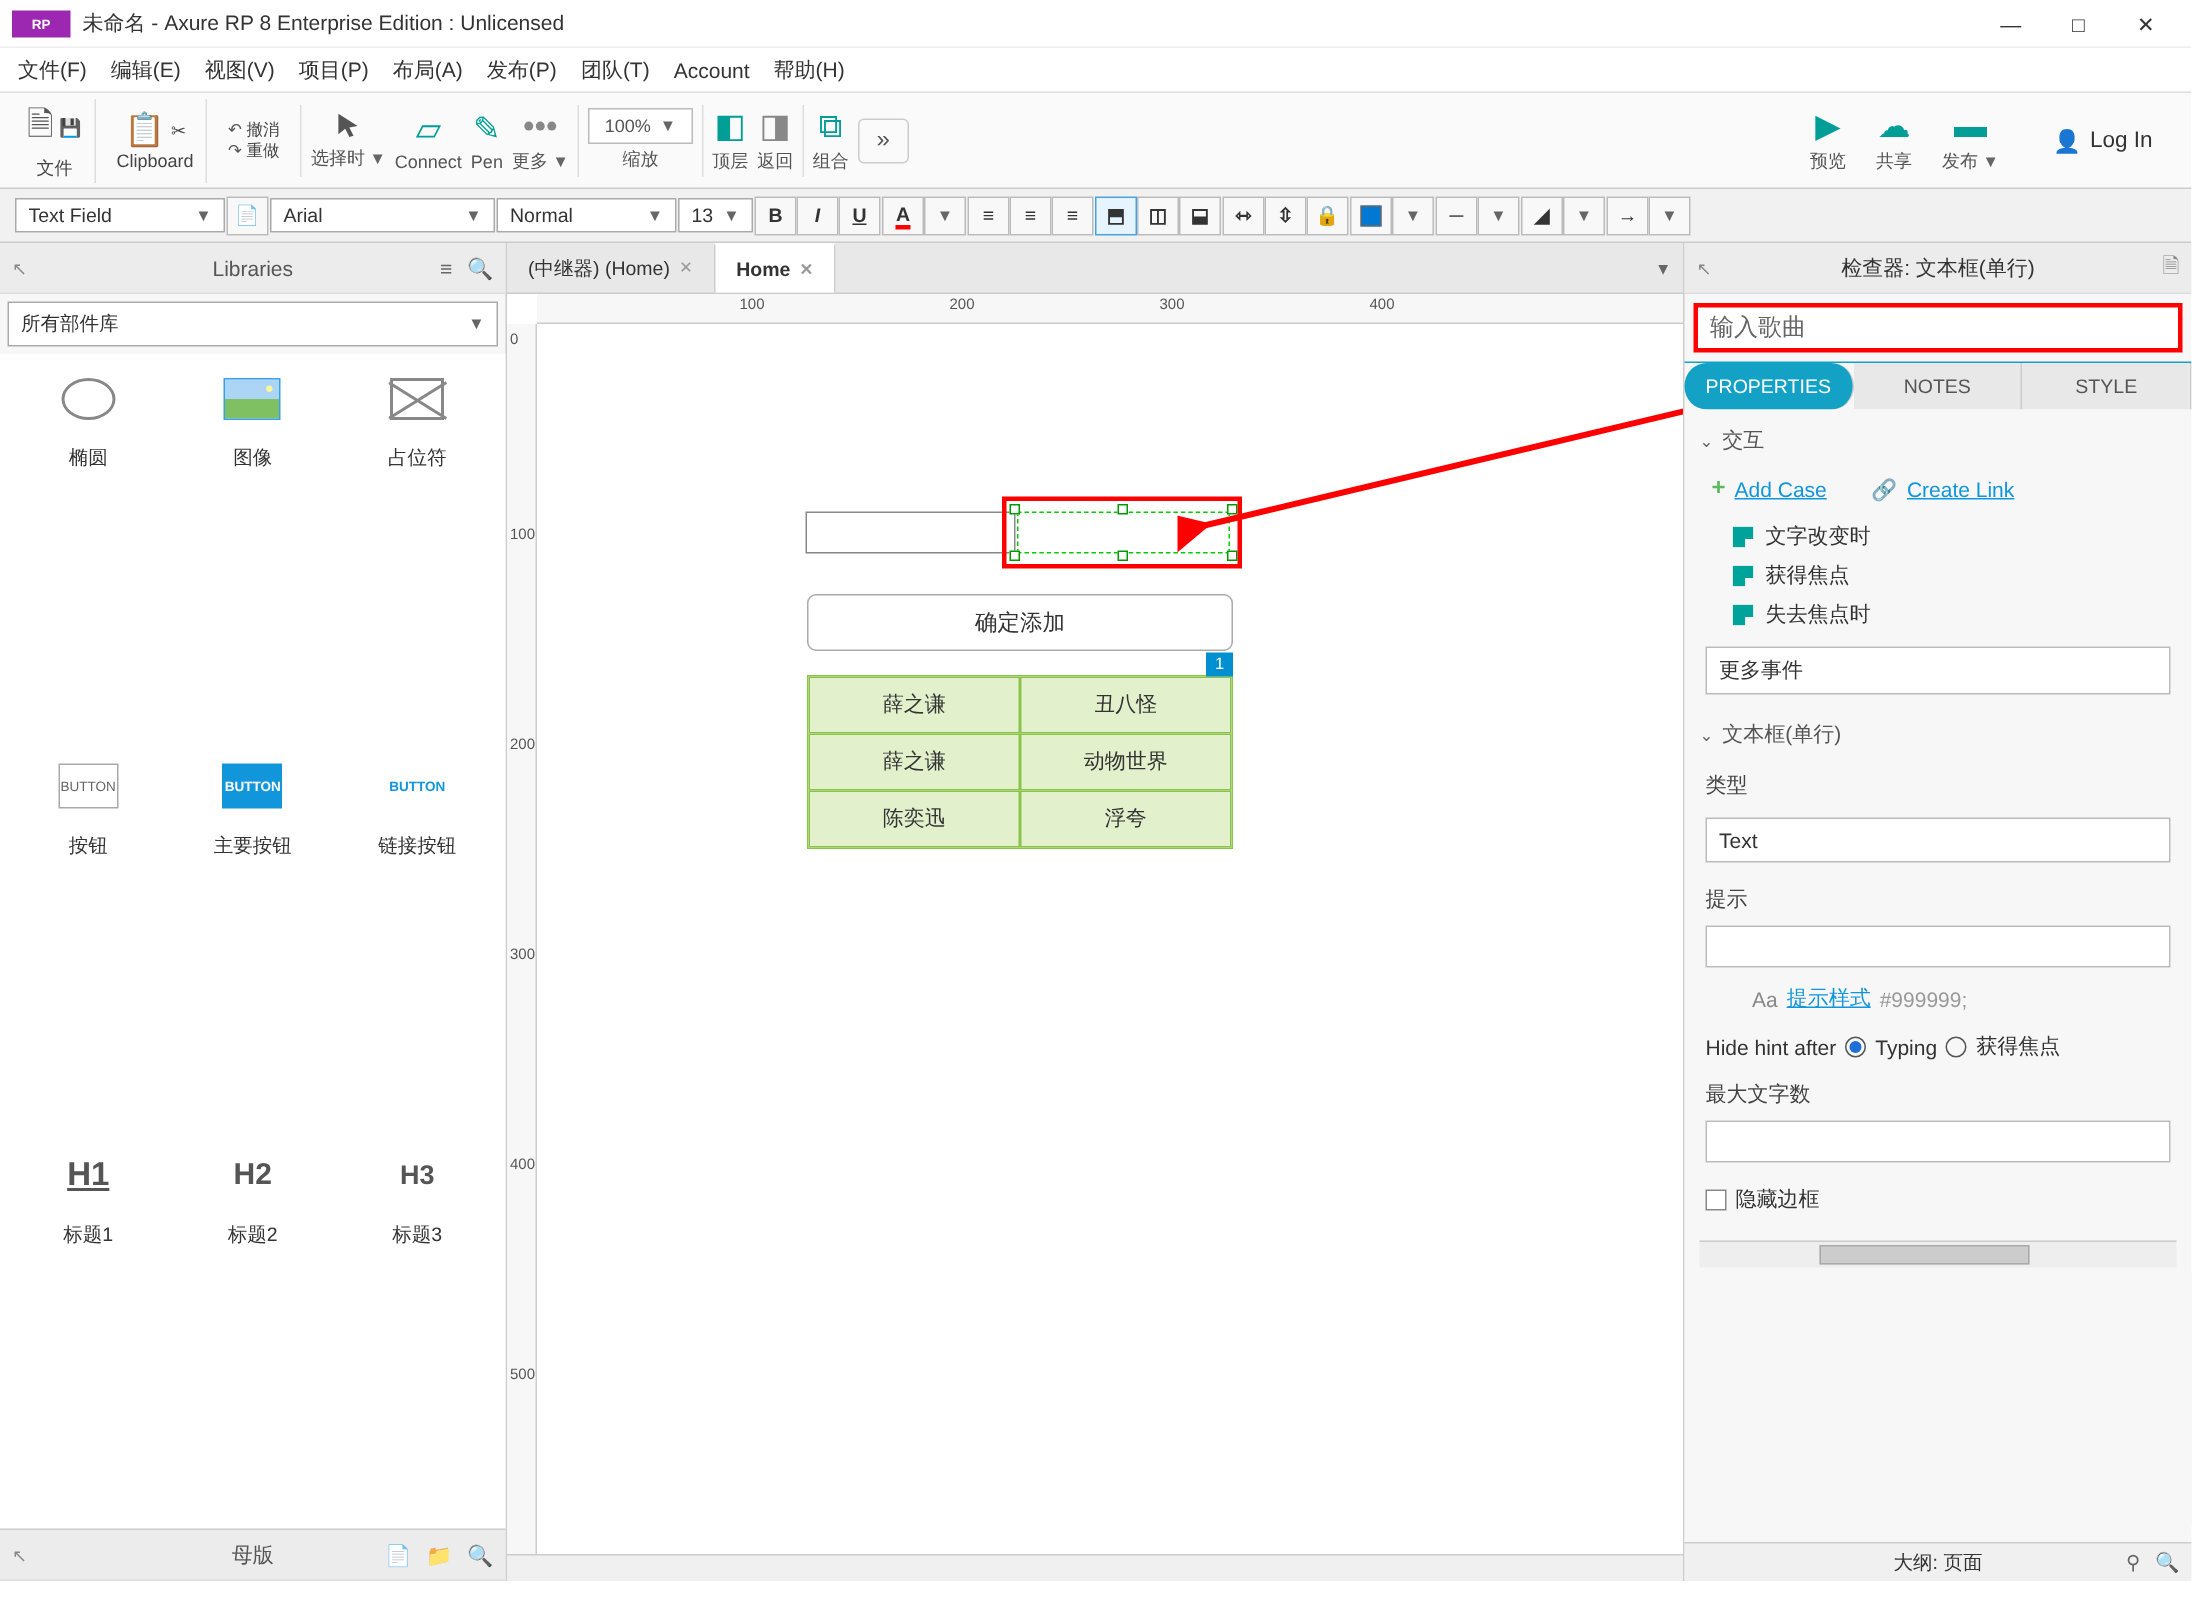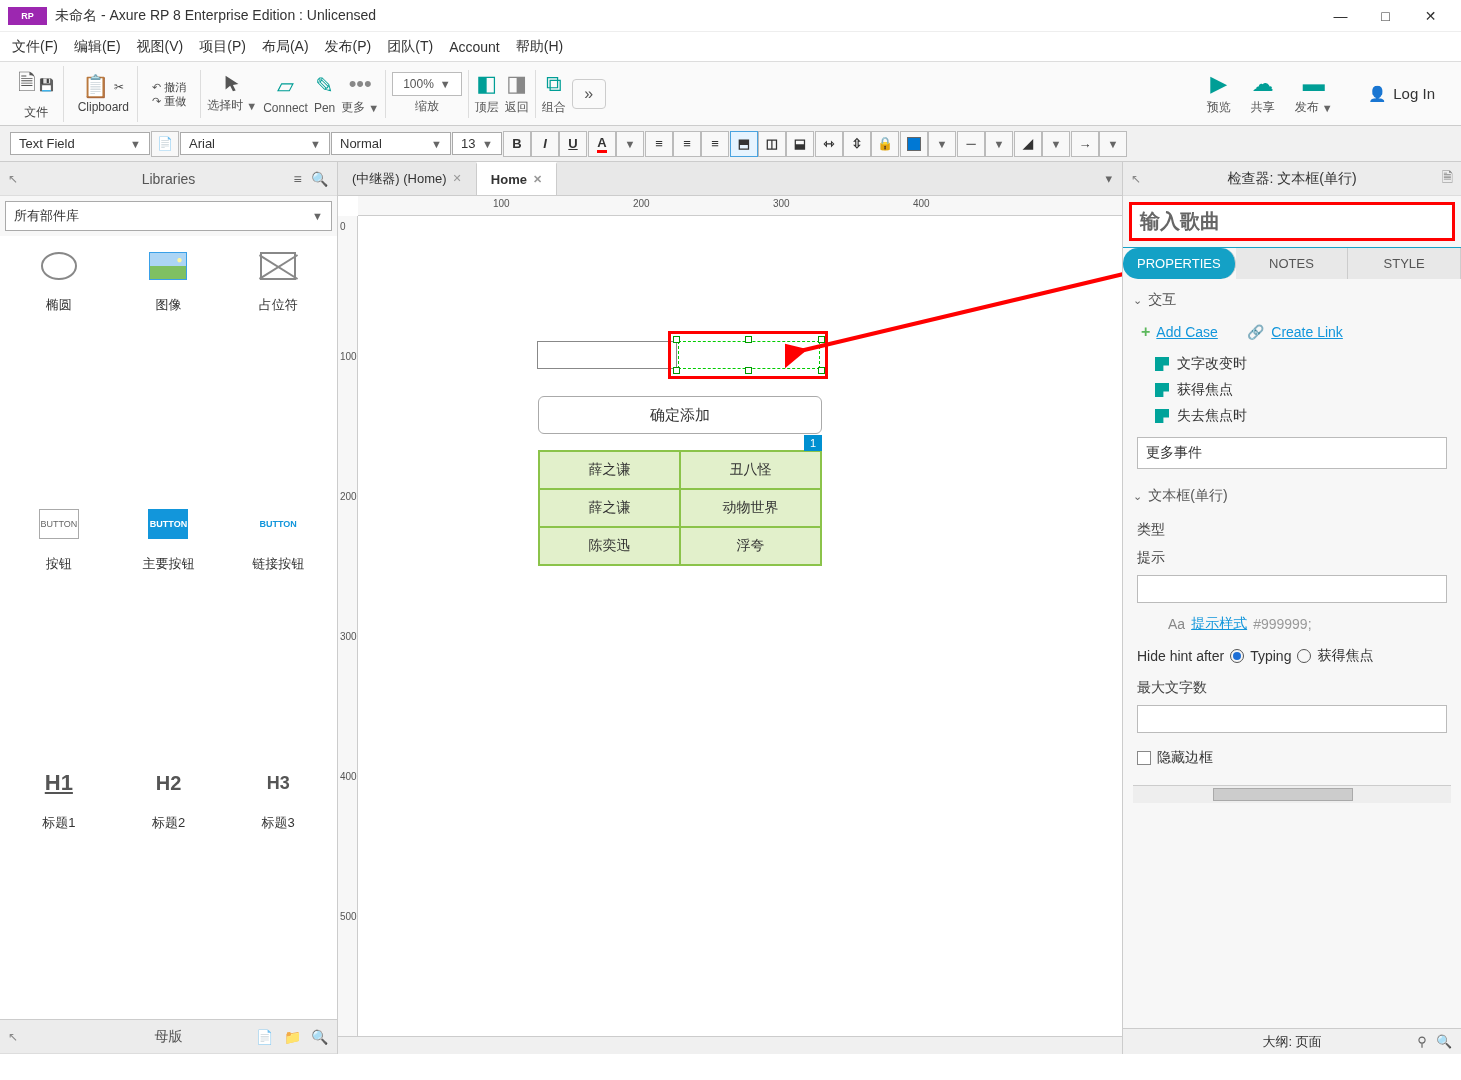--- a/index.html
+++ b/index.html
@@ -72,21 +72,21 @@
 .widget-button { position: absolute; left:180px; top:180px; width:284px; height:38px; border:1px solid #aaa; border-radius:6px; display:flex; align-items:center; justify-content:center; background:#fff; font-size:15px;}
 .badge { position:absolute; right:-1px; top:-16px; width:18px; height:16px; background:#0090d1; color:#fff; font-size:11px; display:flex; align-items:center; justify-content:center;}
 .table { position:absolute; left:180px; top:234px; width:284px; border:1px solid #8bc34a;}
 .table .row { display:flex; height:38px;}
 .table .cell { flex:1; border:1px solid #8bc34a; background:#e2f0cb; display:flex; align-items:center; justify-content:center; font-size:14px; }
 .arrow-svg { position:absolute; left:427px; top:-20px; width:600px; height:229px; z-index:6; pointer-events:none;}
 .rightpanel { width: 339px; background: #f7f7f7; border-left: 1px solid #ccc; display: flex; flex-direction: column; position: relative; }
 .rightpanel .phdr { height: 34px; display: flex; align-items: center; justify-content: center; font-size: 14px; position: relative; border-bottom: 1px solid #ddd; background: #ececec; }
 .rightpanel .phdr .l { position:absolute; left:8px; color:#888; font-size:12px;}
 .rightpanel .phdr .r { position:absolute; right:8px; color:#888; font-size:14px;}
-.namefield { margin: 6px; border: 3px solid red; padding: 3px 8px; background: #fff; font-size: 20px; color: #666; font-weight: bold; }
+.namefield { margin: 6px; border: 3px solid red; padding: 3px 8px; background: #fff; font-size: 16px; color: #666; }
 .ptabs { display: flex; border-top: 1px solid #14a1c6; }
 .ptab { flex: 1; text-align: center; padding: 8px 0; font-size: 13px; cursor: pointer; color: #555; background:#e8e8e8; border-right:1px solid #ccc;}
 .ptab.active { background: #14a1c6; color: #fff; border-radius: 15px;}
 .propbody { flex: 1; overflow: auto; padding: 6px 10px; font-size: 14px; display:flex; flex-direction:column; gap:6px; background:#f7f7f7;}
 .section-hdr { display:flex; align-items:center; gap:6px; color:#555; padding:6px 0;}
 .actionlinks { display:flex; gap:30px; padding:2px 8px 8px 8px;}
 .actionlinks a { color:#1296db; text-decoration:underline; font-size:14px;}
 .plus { color:#5cb85c; font-weight:bold; font-size:16px;}
 .linkicon { color:#1296db; font-size:14px;}
 .eventlist { padding-left:22px; display:flex; flex-direction:column; gap:8px;}
@@ -484,20 +484,23 @@
           </div>
       </div>
       <div class="dropdown">
           <span>更多事件</span>
         </div>
       <div class="section-hdr">
         <span class="chev">⌄</span>
         <span>文本框(单行)</span>
       </div>
       <div class="field-label">类型</div>
+      <div class="dropdown">
+          <span>Text</span>
+        </div>
       <div class="field-label">提示</div>
       <div class="textinput"></div>
       <div class="hintstyle">
         <span style="color:#888;margin-left:31px;">Aa</span>
         <a>提示样式</a>
         <span class="grey">#999999;</span>
       </div>
       <div class="radios">
         <span>Hide hint after</span>
         <span class="radio checked"></span>

